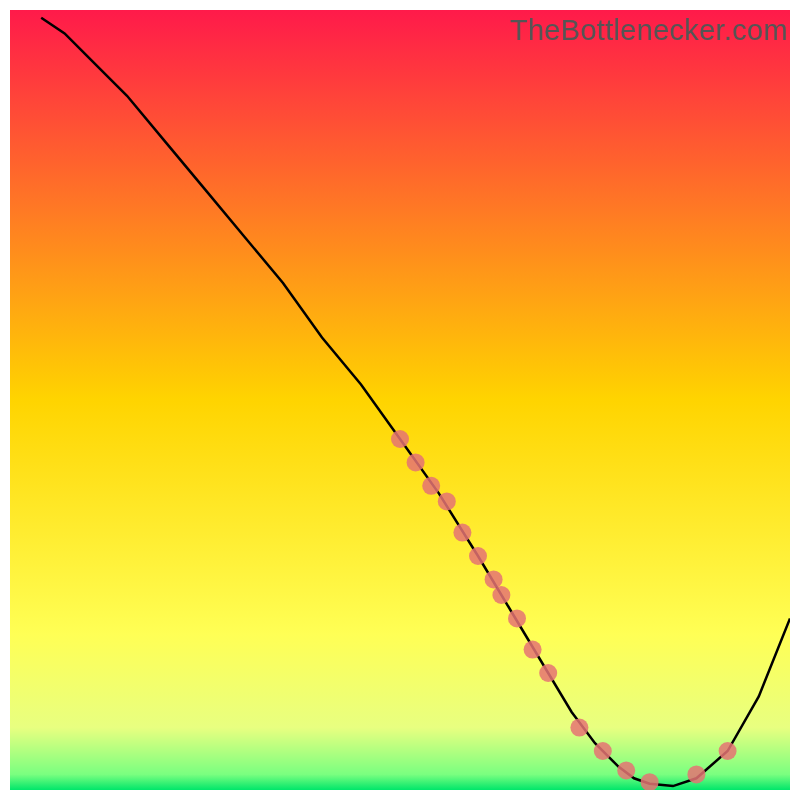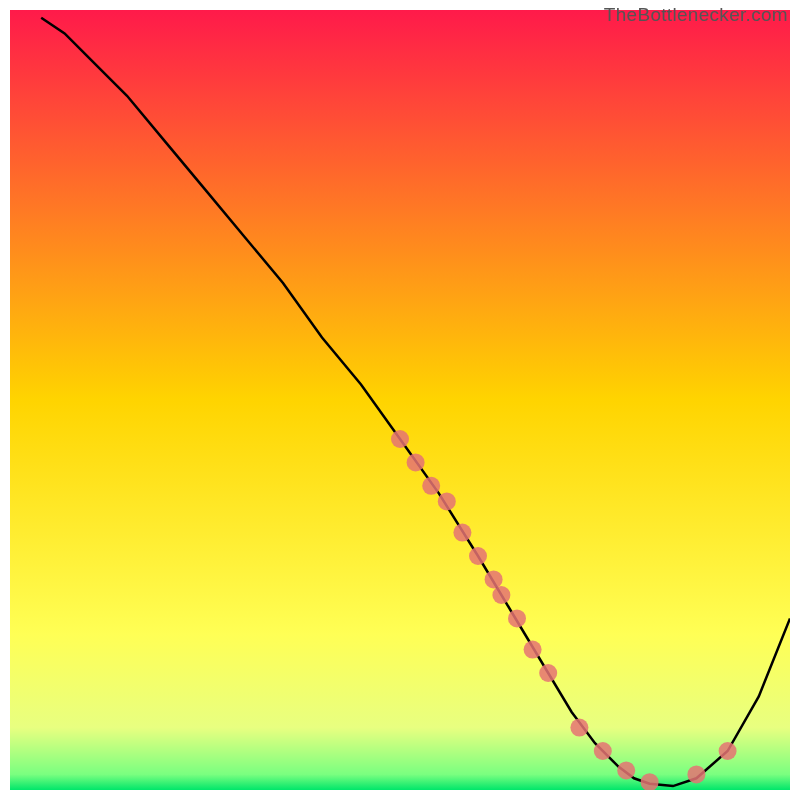--- a/index.html
+++ b/index.html
@@ -17,24 +17,24 @@
   }
   .plot-area {
     position: absolute;
     left: 10px;
     top: 10px;
     width: 780px;
     height: 780px;
   }
   .watermark {
     position: absolute;
-    top: 4px;
+    top: 14px;
     right: 12px;
     color: #555555;
-    font-size: 19px;
+    font-size: 29px;
     font-weight: 500;
     letter-spacing: 0.3px;
   }
   svg {
     display: block;
   }
 </style>
 </head>
 <body>
 

